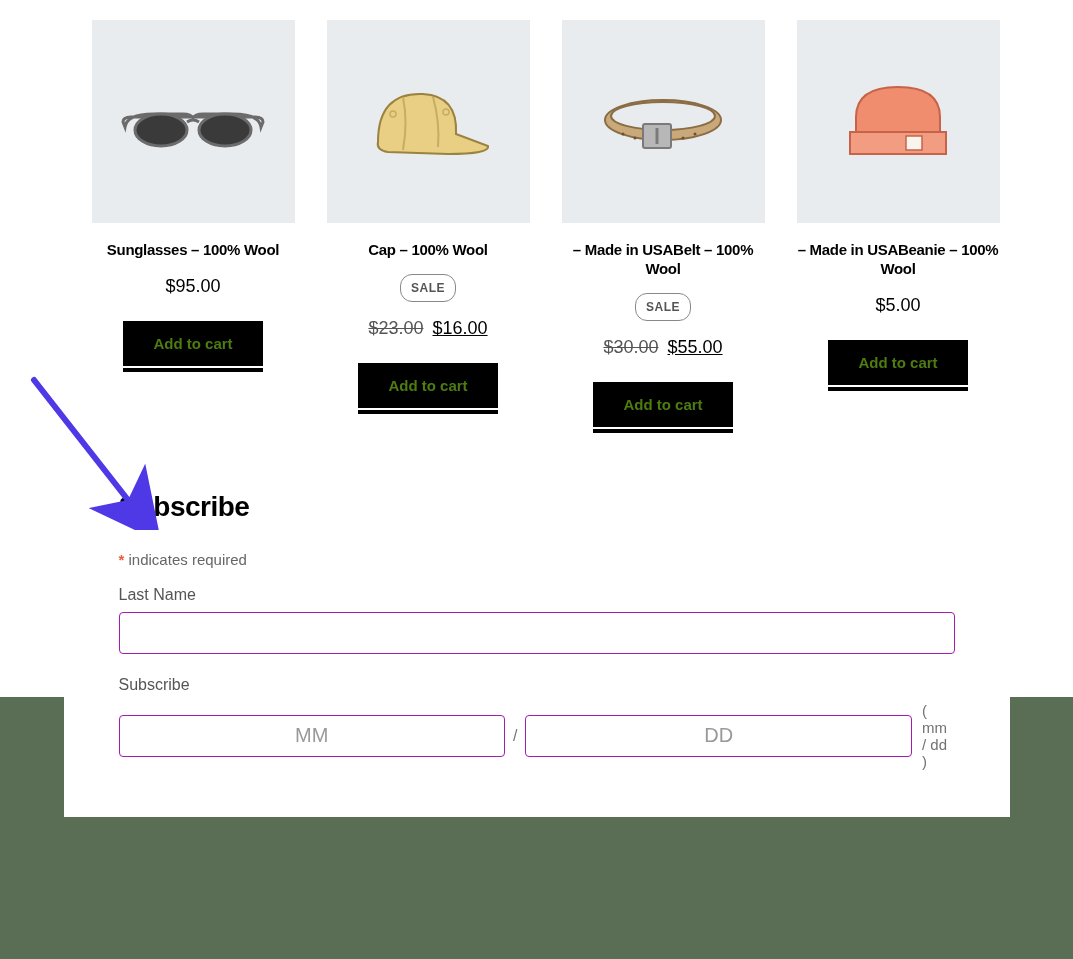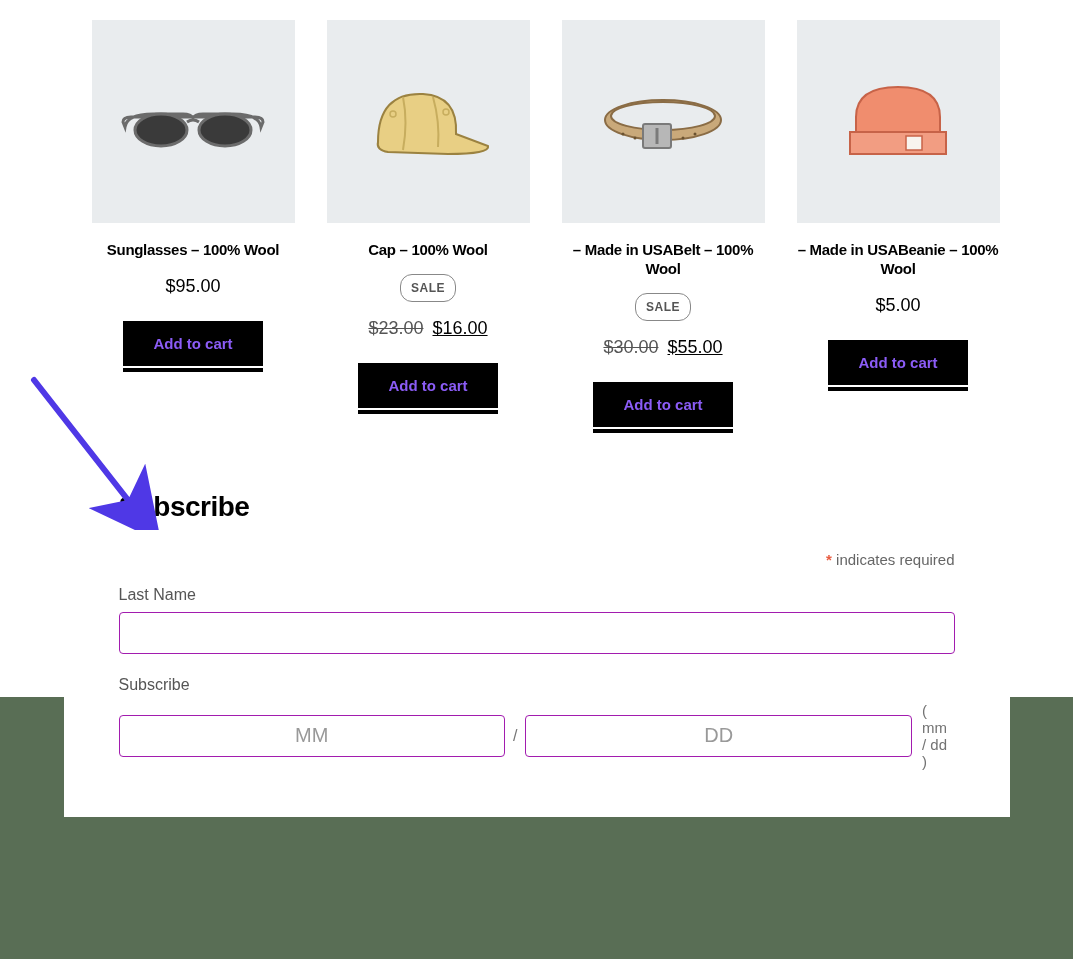--- a/index.html
+++ b/index.html
@@ -72,21 +72,21 @@
       text-decoration: line-through;
       color: #555;
       margin-right: 4px;
     }
     .price-new {
       text-decoration: underline;
     }
     .add-btn {
       display: inline-block;
       background: #000;
-      color: #8b5cf6;
+      color: #4d7c0f;
       font-weight: 700;
       font-size: 15px;
       border: none;
       padding: 14px 30px;
       margin-top: 24px;
       cursor: pointer;
       position: relative;
     }
     .add-btn::after {
       content: "";
@@ -113,21 +113,21 @@
       padding: 0 55px;
       margin-top: 64px;
     }
     .subscribe h2 {
       font-size: 28px;
       font-weight: 800;
       letter-spacing: -0.5px;
       margin-bottom: 28px;
     }
     .req-note {
-      text-align: right;
+      text-align: left;
       color: #666;
       font-size: 15px;
       margin-bottom: 18px;
     }
     .req-star {
       color: #e85c41;
       font-weight: 700;
     }
     .field {
       margin-bottom: 22px;

